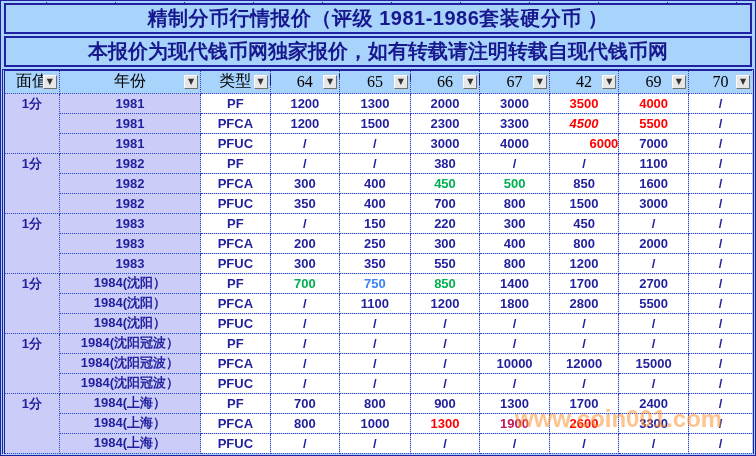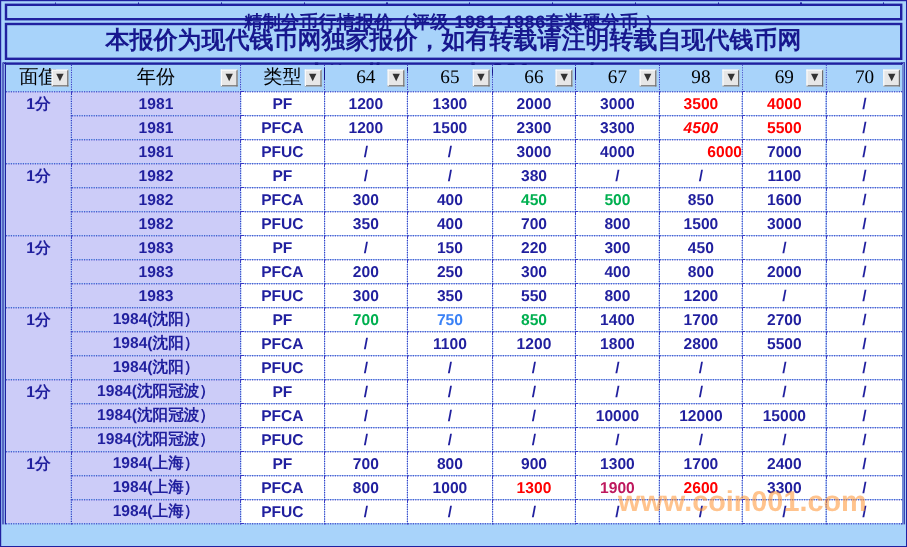--- a/index.html
+++ b/index.html
@@ -10,21 +10,21 @@
     background:#a8d3fa; border:1px solid #2020a0; overflow:hidden;
   }
   .top-ticks {
     position:absolute; top:1px; left:45px; right:3px; height:3px;
     background:repeating-linear-gradient(to right,#2020a0 0 1px,transparent 1px 69px);
   }
   .banner {
     margin:2px 3px 0 3px; border:2px solid #2020a0; background:#a8d3fa;
     text-align:center; color:#17178e; font-weight:bold;
   }
-  .banner.title { height:14px; line-height:27px; font-size:15px; letter-spacing:0.5px; }
+  .banner.title { height:31px; line-height:27px; font-size:20px; letter-spacing:0.5px; }
   .banner.subtitle { height:31px; line-height:27px; font-size:20px; margin-top:2px; }
   .table-wrap {
     margin:2px 1px 12px 1px;
     border-left:3px double #2020a0; border-right:3px double #2020a0;
     border-top:2px solid #2020a0;
   }
   table { border-collapse:collapse; table-layout:fixed; width:747px; }
   th, td {
     border-right:1px dotted #3b3bc4; border-bottom:1px dotted #3b3bc4;
     text-align:center; vertical-align:middle; overflow:hidden; white-space:nowrap;
@@ -76,21 +76,21 @@
         </colgroup>
       <thead>
           <tr id="header-row">
             <th><span>面值</span><button class="filter-btn">▼</button></th>
             <th><span>年份</span><button class="filter-btn">▼</button></th>
             <th><span>类型</span><button class="filter-btn">▼</button></th>
             <th><span>64</span><button class="filter-btn">▼</button></th>
             <th><span>65</span><button class="filter-btn">▼</button></th>
             <th><span>66</span><button class="filter-btn">▼</button></th>
             <th><span>67</span><button class="filter-btn">▼</button></th>
-            <th><span>98</span><button class="filter-btn">▼</button></th>
+            <th><span>42</span><button class="filter-btn">▼</button></th>
             <th><span>69</span><button class="filter-btn">▼</button></th>
             <th><span>70</span><button class="filter-btn">▼</button></th>
           </tr>
         </thead>
       <tbody id="table-body">
           <tr>
             <td class="face" rowspan="3">1分</td>
             <td class="year">1981</td>
             <td>PF</td>
             <td>1200</td>

